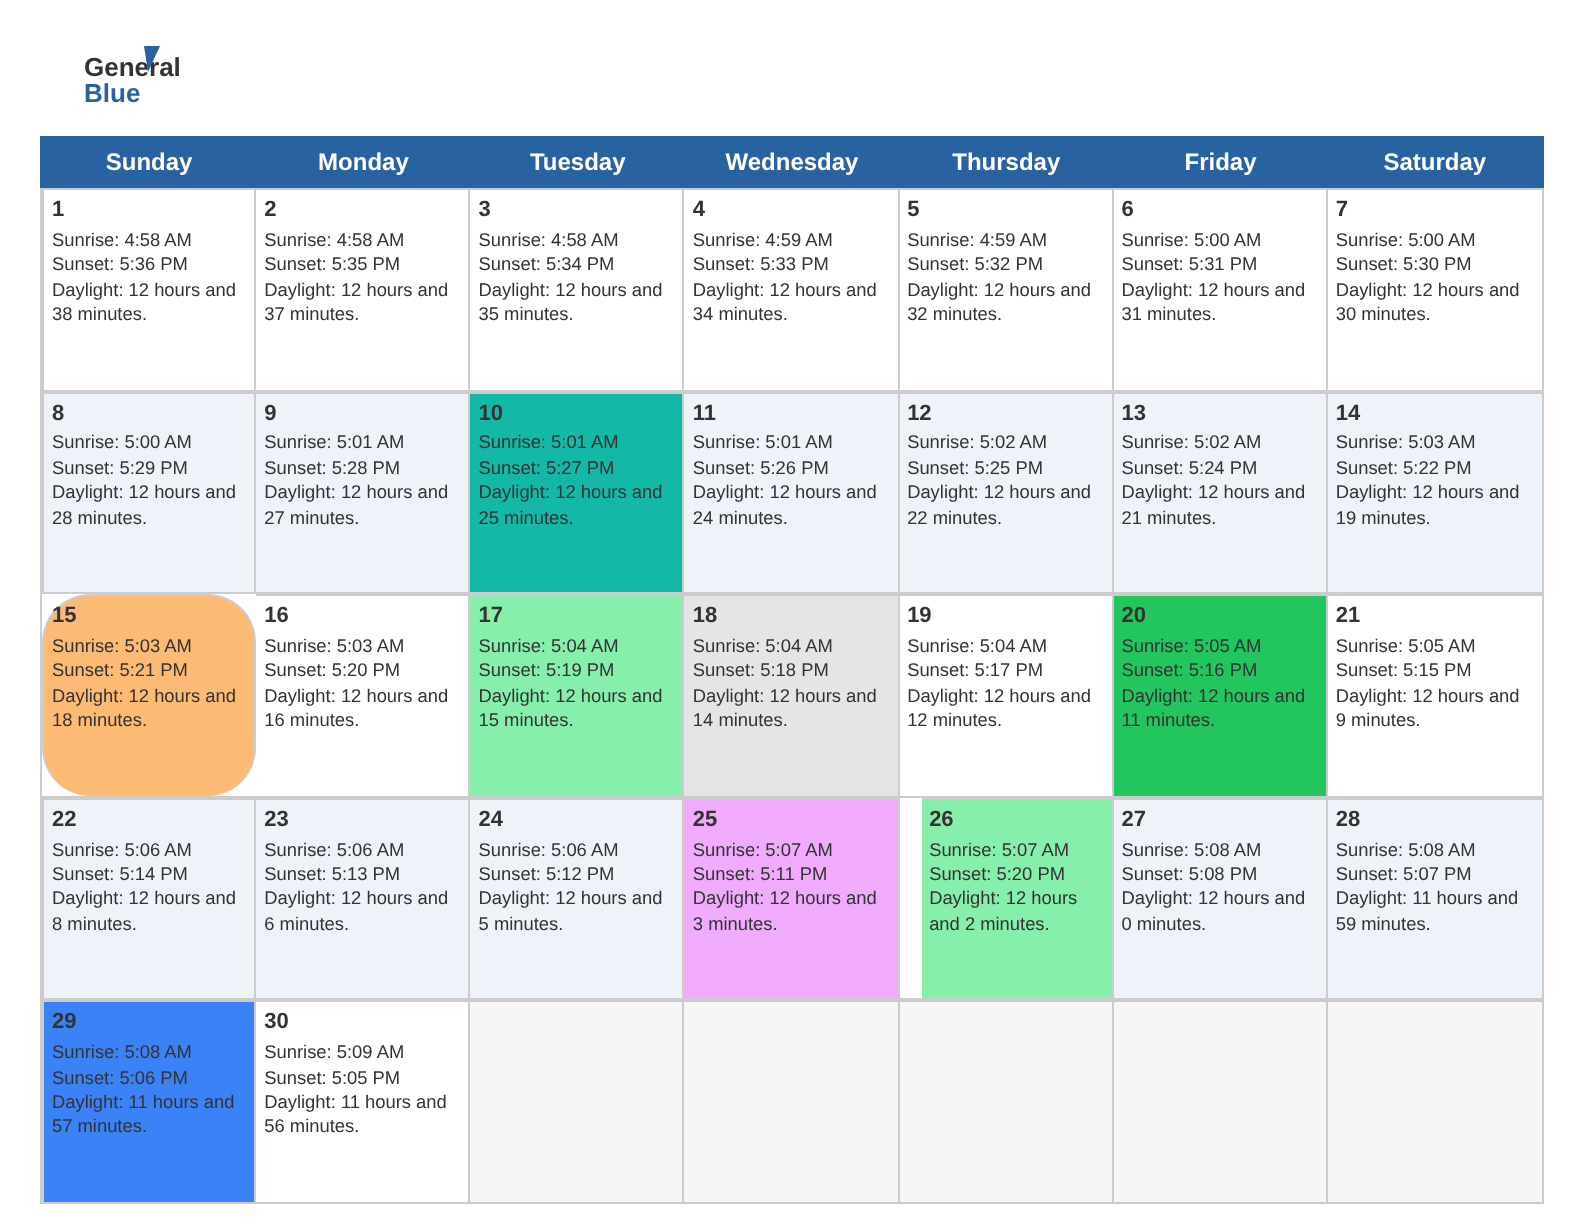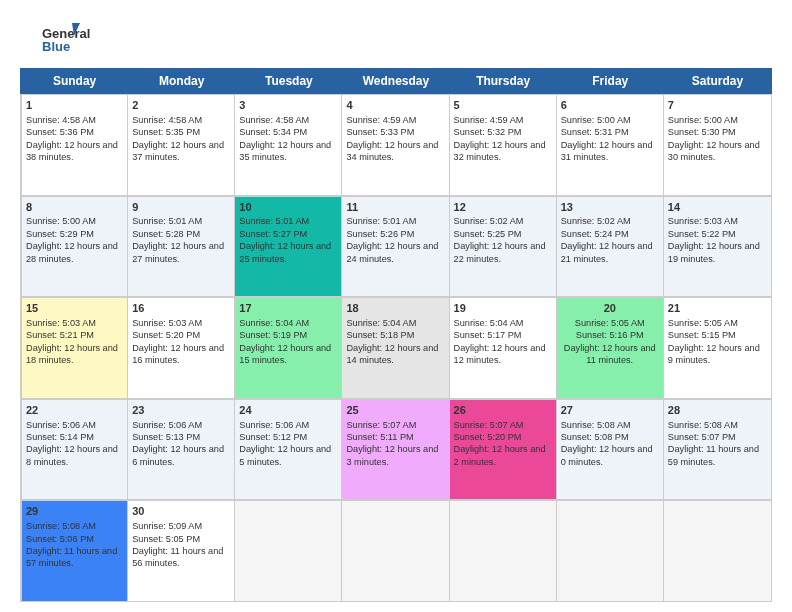--- a/index.html
+++ b/index.html
@@ -146,34 +146,34 @@
         <div class="cal-row">
           <div class="cal-cell" style="background: rgb(238, 242, 249);"><span class="day-num">8</span><span>Sunrise: 5:00 AM</span><br><span>Sunset: 5:29 PM</span><br><span>Daylight: 12 hours and 28 minutes.</span></div>
           <div class="cal-cell" style="background: rgb(238, 242, 249);"><span class="day-num">9</span><span>Sunrise: 5:01 AM</span><br><span>Sunset: 5:28 PM</span><br><span>Daylight: 12 hours and 27 minutes.</span></div>
           <div class="cal-cell" style="background: #14b8a6;"><span class="day-num">10</span><span>Sunrise: 5:01 AM</span><br><span>Sunset: 5:27 PM</span><br><span>Daylight: 12 hours and 25 minutes.</span></div>
           <div class="cal-cell" style="background: rgb(238, 242, 249);"><span class="day-num">11</span><span>Sunrise: 5:01 AM</span><br><span>Sunset: 5:26 PM</span><br><span>Daylight: 12 hours and 24 minutes.</span></div>
           <div class="cal-cell" style="background: rgb(238, 242, 249);"><span class="day-num">12</span><span>Sunrise: 5:02 AM</span><br><span>Sunset: 5:25 PM</span><br><span>Daylight: 12 hours and 22 minutes.</span></div>
           <div class="cal-cell" style="background: rgb(238, 242, 249);"><span class="day-num">13</span><span>Sunrise: 5:02 AM</span><br><span>Sunset: 5:24 PM</span><br><span>Daylight: 12 hours and 21 minutes.</span></div>
           <div class="cal-cell" style="background: rgb(238, 242, 249);"><span class="day-num">14</span><span>Sunrise: 5:03 AM</span><br><span>Sunset: 5:22 PM</span><br><span>Daylight: 12 hours and 19 minutes.</span></div>
         </div>
         <div class="cal-row">
-          <div class="cal-cell" style="background: #fef9c3;"><span class="day-num">15</span><span>Sunrise: 5:03 AM</span><br><span>Sunset: 5:21 PM</span><br><span>Daylight: 12 hours and 18 minutes.</span></div>
+          <div class="cal-cell" style="background: #fdba74; border-radius: 24px;"><span class="day-num">15</span><span>Sunrise: 5:03 AM</span><br><span>Sunset: 5:21 PM</span><br><span>Daylight: 12 hours and 18 minutes.</span></div>
           <div class="cal-cell" style="background: rgb(255, 255, 255);"><span class="day-num">16</span><span>Sunrise: 5:03 AM</span><br><span>Sunset: 5:20 PM</span><br><span>Daylight: 12 hours and 16 minutes.</span></div>
           <div class="cal-cell" style="background: #86efac;"><span class="day-num">17</span><span>Sunrise: 5:04 AM</span><br><span>Sunset: 5:19 PM</span><br><span>Daylight: 12 hours and 15 minutes.</span></div>
           <div class="cal-cell" style="background: #e5e5e5;"><span class="day-num">18</span><span>Sunrise: 5:04 AM</span><br><span>Sunset: 5:18 PM</span><br><span>Daylight: 12 hours and 14 minutes.</span></div>
           <div class="cal-cell" style="background: rgb(255, 255, 255);"><span class="day-num">19</span><span>Sunrise: 5:04 AM</span><br><span>Sunset: 5:17 PM</span><br><span>Daylight: 12 hours and 12 minutes.</span></div>
-          <div class="cal-cell" style="background: #86efac; text-align: center;"><span class="day-num">20</span><span>Sunrise: 5:05 AM</span><br><span>Sunset: 5:16 PM</span><br><span>Daylight: 12 hours and 11 minutes.</span></div>
+          <div class="cal-cell" style="background: #22c55e;"><span class="day-num">20</span><span>Sunrise: 5:05 AM</span><br><span>Sunset: 5:16 PM</span><br><span>Daylight: 12 hours and 11 minutes.</span></div>
           <div class="cal-cell" style="background: rgb(255, 255, 255);"><span class="day-num">21</span><span>Sunrise: 5:05 AM</span><br><span>Sunset: 5:15 PM</span><br><span>Daylight: 12 hours and 9 minutes.</span></div>
         </div>
         <div class="cal-row">
           <div class="cal-cell" style="background: rgb(238, 242, 249);"><span class="day-num">22</span><span>Sunrise: 5:06 AM</span><br><span>Sunset: 5:14 PM</span><br><span>Daylight: 12 hours and 8 minutes.</span></div>
           <div class="cal-cell" style="background: rgb(238, 242, 249);"><span class="day-num">23</span><span>Sunrise: 5:06 AM</span><br><span>Sunset: 5:13 PM</span><br><span>Daylight: 12 hours and 6 minutes.</span></div>
           <div class="cal-cell" style="background: rgb(238, 242, 249);"><span class="day-num">24</span><span>Sunrise: 5:06 AM</span><br><span>Sunset: 5:12 PM</span><br><span>Daylight: 12 hours and 5 minutes.</span></div>
           <div class="cal-cell" style="background: #f0abfc;"><span class="day-num">25</span><span>Sunrise: 5:07 AM</span><br><span>Sunset: 5:11 PM</span><br><span>Daylight: 12 hours and 3 minutes.</span></div>
-          <div class="cal-cell" style="background: #ec4899;"><span class="day-num">26</span><span>Sunrise: 5:07 AM</span><br><span>Sunset: 5:20 PM</span><br><span>Daylight: 12 hours and 2 minutes.</span></div>
+          <div class="cal-cell" style="background: #86efac; margin-left: 11px;"><span class="day-num">26</span><span>Sunrise: 5:07 AM</span><br><span>Sunset: 5:20 PM</span><br><span>Daylight: 12 hours and 2 minutes.</span></div>
           <div class="cal-cell" style="background: rgb(238, 242, 249);"><span class="day-num">27</span><span>Sunrise: 5:08 AM</span><br><span>Sunset: 5:08 PM</span><br><span>Daylight: 12 hours and 0 minutes.</span></div>
           <div class="cal-cell" style="background: rgb(238, 242, 249);"><span class="day-num">28</span><span>Sunrise: 5:08 AM</span><br><span>Sunset: 5:07 PM</span><br><span>Daylight: 11 hours and 59 minutes.</span></div>
         </div>
         <div class="cal-row">
           <div class="cal-cell" style="background: #3b82f6;"><span class="day-num">29</span><span>Sunrise: 5:08 AM</span><br><span>Sunset: 5:06 PM</span><br><span>Daylight: 11 hours and 57 minutes.</span></div>
           <div class="cal-cell" style="background: rgb(255, 255, 255);"><span class="day-num">30</span><span>Sunrise: 5:09 AM</span><br><span>Sunset: 5:05 PM</span><br><span>Daylight: 11 hours and 56 minutes.</span></div>
           <div class="cal-cell empty"></div>
           <div class="cal-cell empty"></div>
           <div class="cal-cell empty"></div>
           <div class="cal-cell empty"></div>

